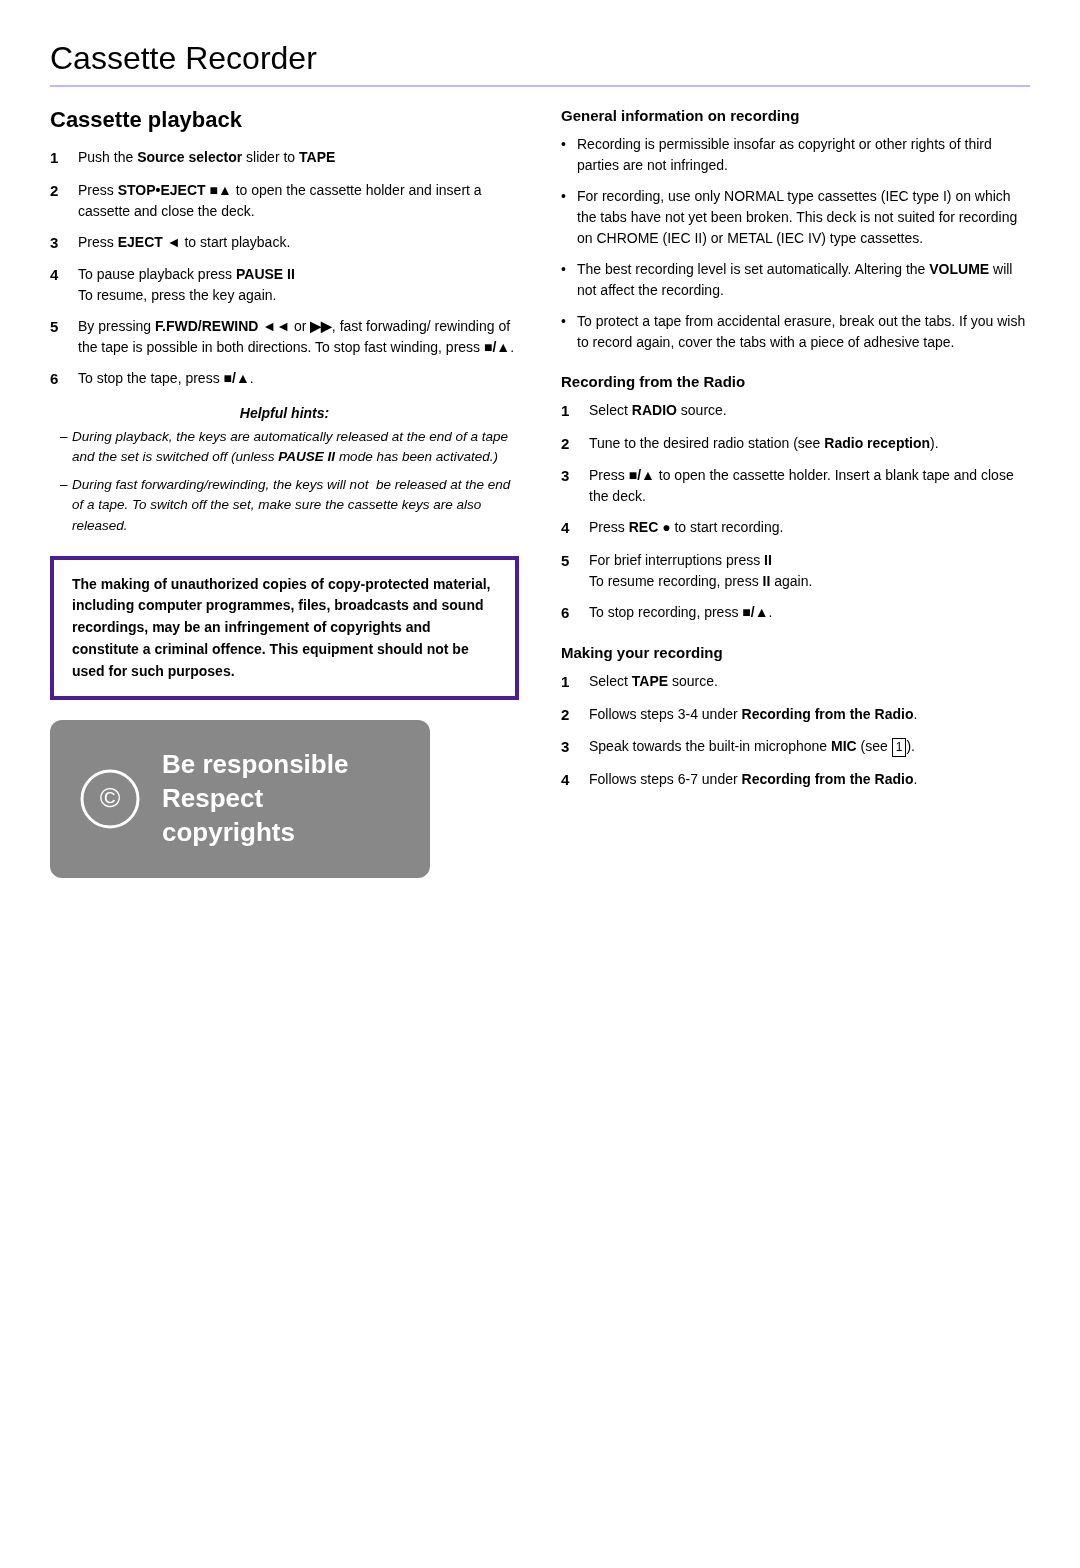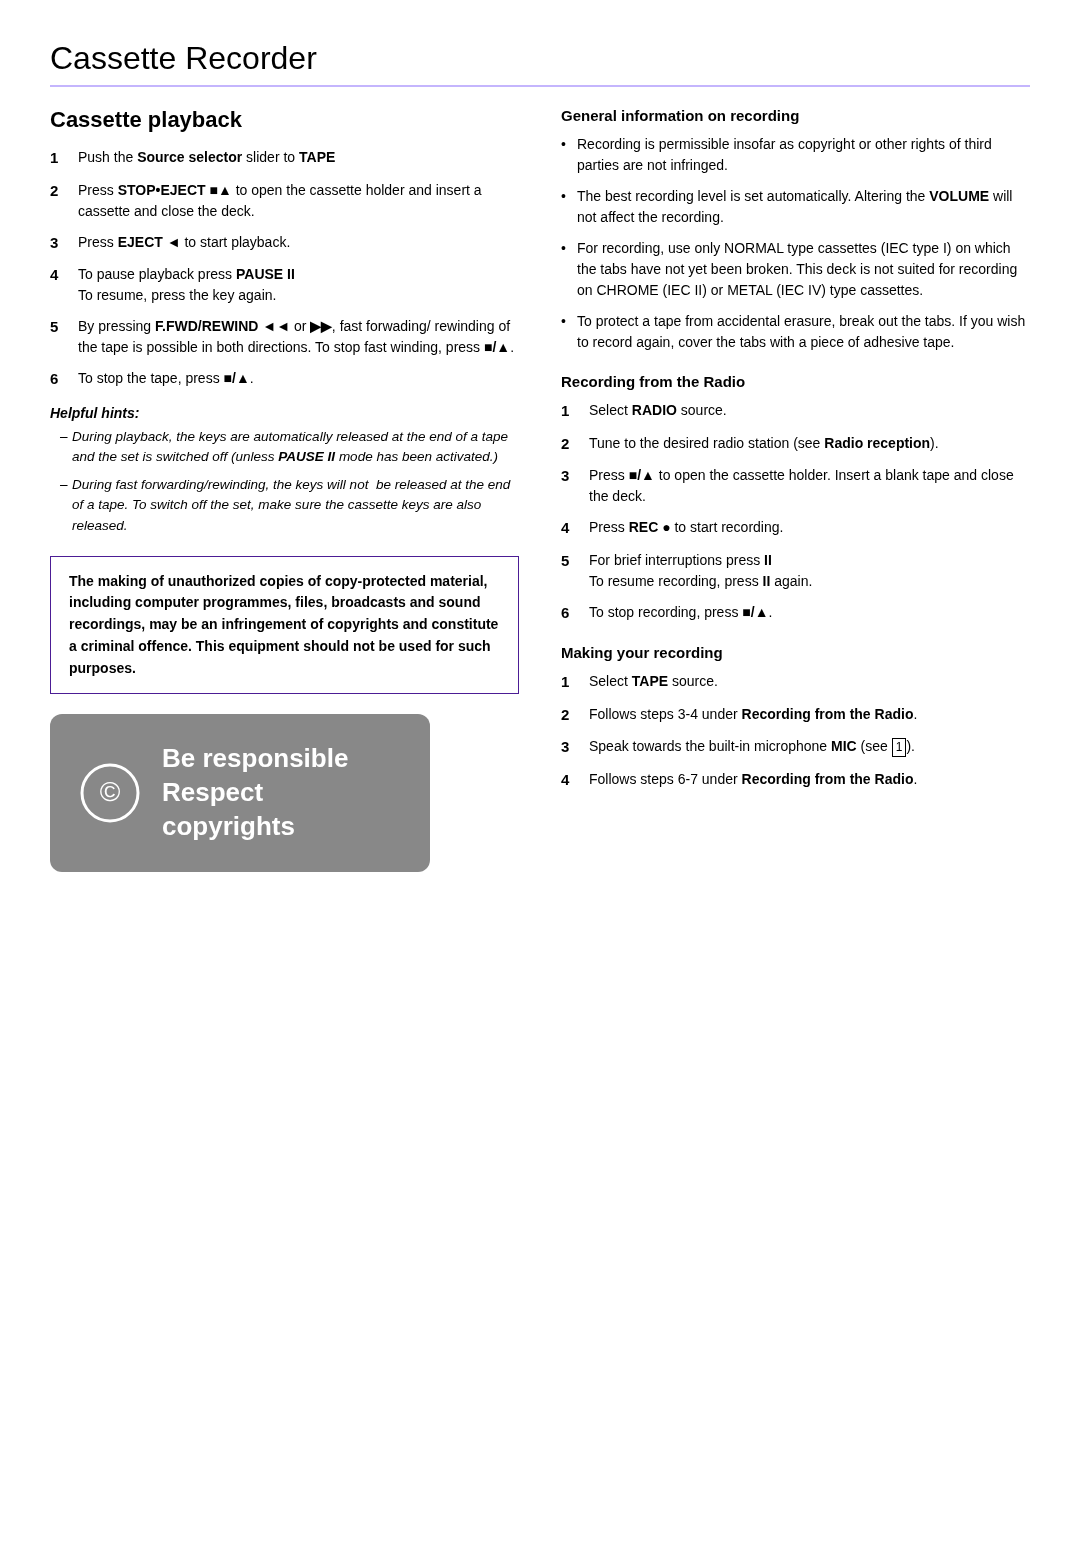--- a/index.html
+++ b/index.html
@@ -59,20 +59,21 @@
       font-size: 15px;
       min-width: 18px;
     }
     .step-content { flex: 1; }
     .hints-title {
       font-style: italic;
       font-weight: bold;
       font-size: 14px;
       margin-top: 14px;
       margin-bottom: 6px;
+      text-align: center;
     }
     .hints-list {
       list-style: none;
       padding-left: 10px;
     }
     .hints-list li {
       font-style: italic;
       font-size: 13.5px;
       line-height: 1.5;
       margin-bottom: 8px;
@@ -96,21 +97,21 @@
       line-height: 1.5;
       font-size: 14px;
     }
     .bullet-list li::before {
       content: '•';
       position: absolute;
       left: 0;
     }
     b { font-weight: bold; }
     .copyright-box {
-      border: 1px solid #4c1d95;
+      border: 4px solid #4c1d95;
       padding: 14px 18px;
       margin-top: 20px;
       font-size: 14px;
       line-height: 1.55;
       font-weight: bold;
     }
     .copyright-logo-box {
       background: #888;
       border-radius: 12px;
       margin-top: 20px;
@@ -215,22 +216,22 @@
       </div>
     </div>
   </div>
 
   <div class="right-col">
 
     <div class="sub-section">
       <div class="section-subtitle">General information on recording</div>
       <ul class="bullet-list">
         <li>Recording is permissible insofar as copyright or other rights of third parties are not infringed.</li>
+        <li>For recording, use only NORMAL type cassettes (IEC type I) on which the tabs have not yet been broken. This deck is not suited for recording on CHROME (IEC II) or METAL (IEC IV) type cassettes.</li>
         <li>The best recording level is set automatically. Altering the <b>VOLUME</b> will not affect the recording.</li>
-        <li>For recording, use only NORMAL type cassettes (IEC type I) on which the tabs have not yet been broken. This deck is not suited for recording on CHROME (IEC II) or METAL (IEC IV) type cassettes.</li>
         <li>To protect a tape from accidental erasure, break out the tabs. If you wish to record again, cover the tabs with a piece of adhesive tape.</li>
       </ul>
     </div>
 
     <div class="sub-section">
       <div class="section-subtitle">Recording from the Radio</div>
       <ol class="right-ol">
         <li>
           <span class="step-num">1</span>
           <span class="step-content">Select <b>RADIO</b> source.</span>

